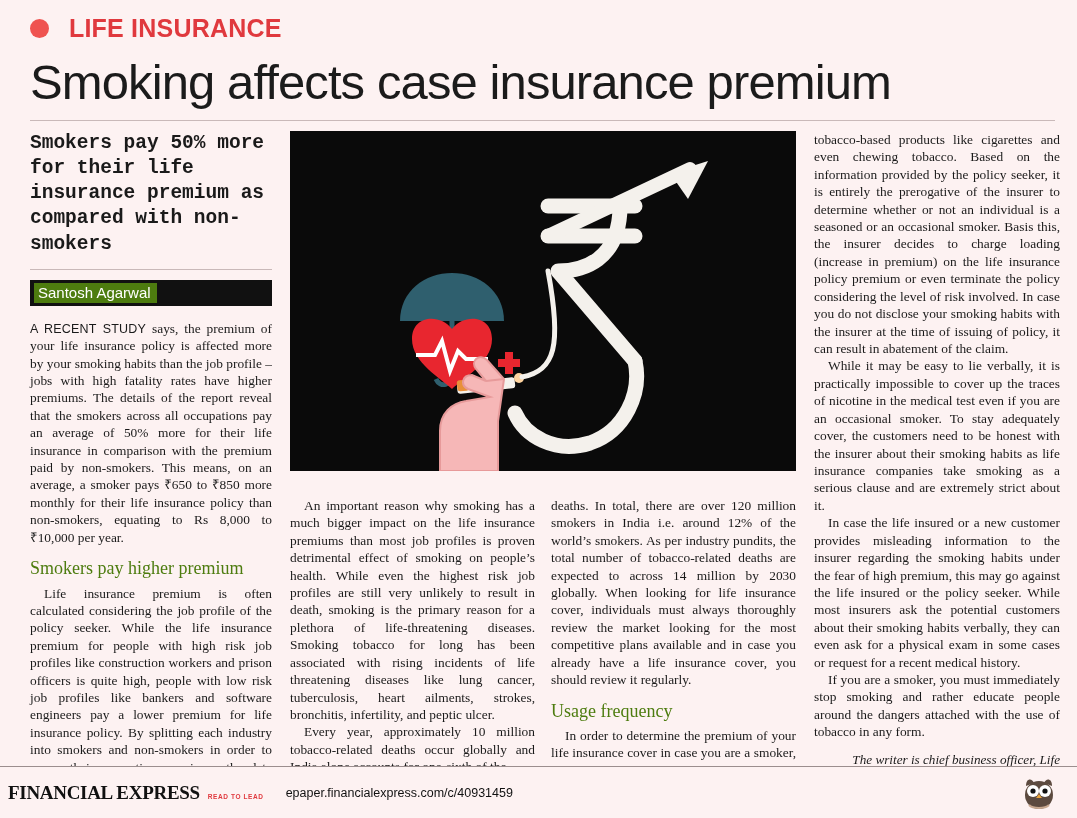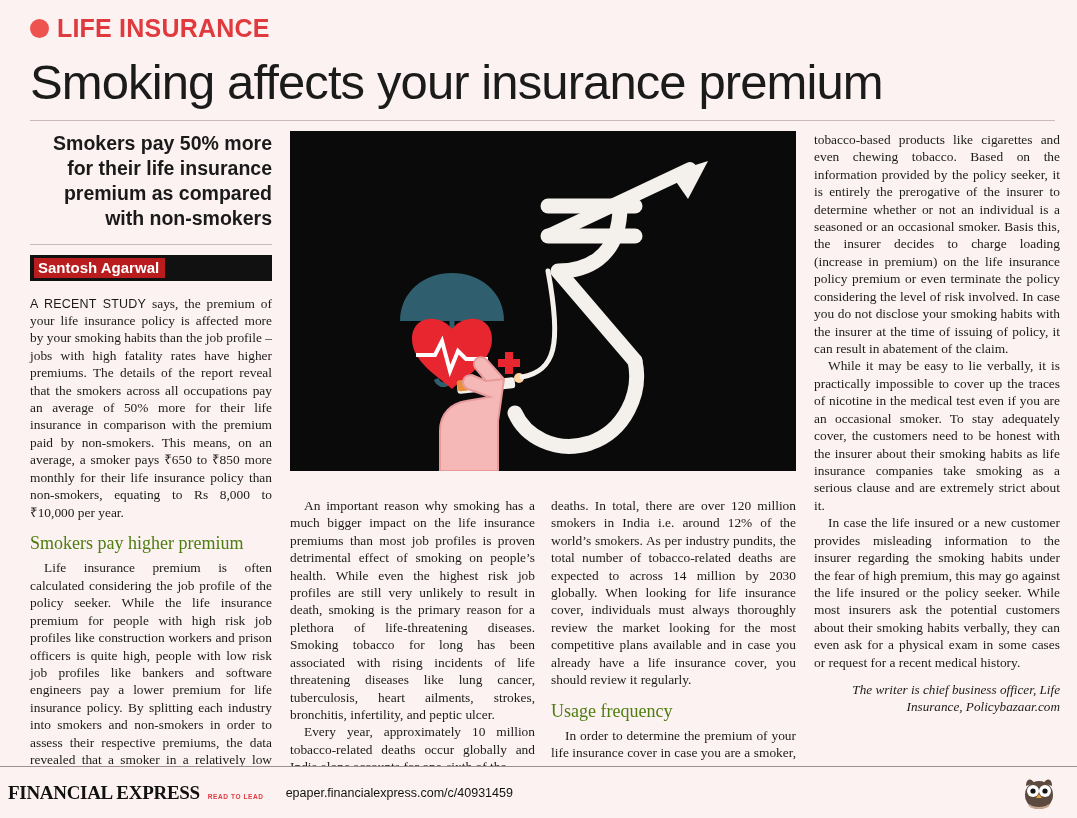--- a/index.html
+++ b/index.html
@@ -17,21 +17,21 @@
     width: 1077px;
     height: 818px;
     background: #fdf2f2;
     padding: 14px 22px 0 30px;
   }
 
   
   .kicker {
     display: flex;
     align-items: center;
-    gap: 8px;
+    gap: 20px;
     margin-bottom: 14px;
   }
   .kicker-dot {
     width: 19px; height: 19px;
     border-radius: 50%;
     background: #ef5350;
     display: inline-block;
   }
   .kicker-text {
     font-family: "Liberation Sans", sans-serif;
@@ -63,27 +63,26 @@
     display: flex;
     gap: 18px;
     height: 660px;
   }
   .col-left { width: 242px; flex: none; }
   .col-mid  { width: 506px; flex: none; }
   .col-right{ width: 246px; flex: none; }
 
   
   .standfirst {
-    font-family: Liberation Sans, sans-serif;
+    font-family: Liberation Mono, monospace;
     font-weight: bold;
     font-size: 19.5px;
     line-height: 1.29;
     color: #1a1a1a;
     margin-bottom: 12px;
-    text-align: right;
   }
   .hr-thin {
     border: none;
     border-top: 1px solid #c9b9b9;
     margin: 10px 0;
   }
   .byline-wrap {
     position: relative;
     margin: 6px 0 14px 0;
     height: 26px;
@@ -92,24 +91,24 @@
     position: absolute;
     left: 0; top: 0;
     width: 100%;
     height: 26px;
     background: #111;
   }
   .byline {
     position: absolute;
     left: 4px; top: 3px;
     font-family: "Liberation Sans", sans-serif;
-    font-weight: bold;
+    font-weight: normal;
     font-size: 15px;
     color: #fff;
-    background: #b91c1c;
+    background: #4d7c0f;
     padding: 1px 6px 2px 4px;
   }
 
   .body-text {
     font-family: "Liberation Serif", serif;
     font-size: 13.4px;
     line-height: 1.30;
     text-align: justify;
     color: #1a1a1a;
   }
@@ -203,21 +202,21 @@
 </head>
 <body>
 
 <div class="page">
 
   <div class="kicker">
     <span class="kicker-dot"></span>
     <span class="kicker-text">LIFE INSURANCE</span>
   </div>
 
-  <h1 class="headline">Smoking affects your insurance premium</h1>
+  <h1 class="headline">Smoking affects case insurance premium</h1>
 
   <hr class="hr-top">
 
   <div class="content">
 
     <div class="col-left">
       <div class="standfirst">Smokers pay 50% more for their life insurance premium as compared with non-smokers</div>
       <hr class="hr-thin">
 
       <div class="byline-wrap">
@@ -291,20 +290,21 @@
           <h2 class="subhead">Usage frequency</h2>
           <p>In order to determine the premium of your life insurance cover in case you are a smoker, the insurer inquires about your usage frequency of tobacco products in the last one year. This would include all</p>
         </div>
       </div>
     </div>
 
     <div class="col-right body-text">
       <p class="noindent">tobacco-based products like cigarettes and even chewing tobacco. Based on the information provided by the policy seeker, it is entirely the prerogative of the insurer to determine whether or not an individual is a seasoned or an occasional smoker. Basis this, the insurer decides to charge loading (increase in premium) on the life insurance policy premium or even terminate the policy considering the level of risk involved. In case you do not disclose your smoking habits with the insurer at the time of issuing of policy, it can result in abatement of the claim.</p>
       <p>While it may be easy to lie verbally, it is practically impossible to cover up the traces of nicotine in the medical test even if you are an occasional smoker. To stay adequately cover, the customers need to be honest with the insurer about their smoking habits as life insurance companies take smoking as a serious clause and are extremely strict about it.</p>
       <p>In case the life insured or a new customer provides misleading information to the insurer regarding the smoking habits under the fear of high premium, this may go against the life insured or the policy seeker. While most insurers ask the potential customers about their smoking habits verbally, they can even ask for a physical exam in some cases or request for a recent medical history.</p>
+      <p>If you are a smoker, you must immediately stop smoking and rather educate people around the dangers attached with the use of tobacco in any form.</p>
       <div class="italic-note">The writer is chief business officer, Life Insurance, Policybazaar.com</div>
     </div>
   </div>
 
   <div class="footer">
     <div class="footer-inner">
       <div>
         <span class="fe-logo">FINANCIAL EXPRESS</span>
         <span class="fe-sub">READ TO LEAD</span>
       </div>

